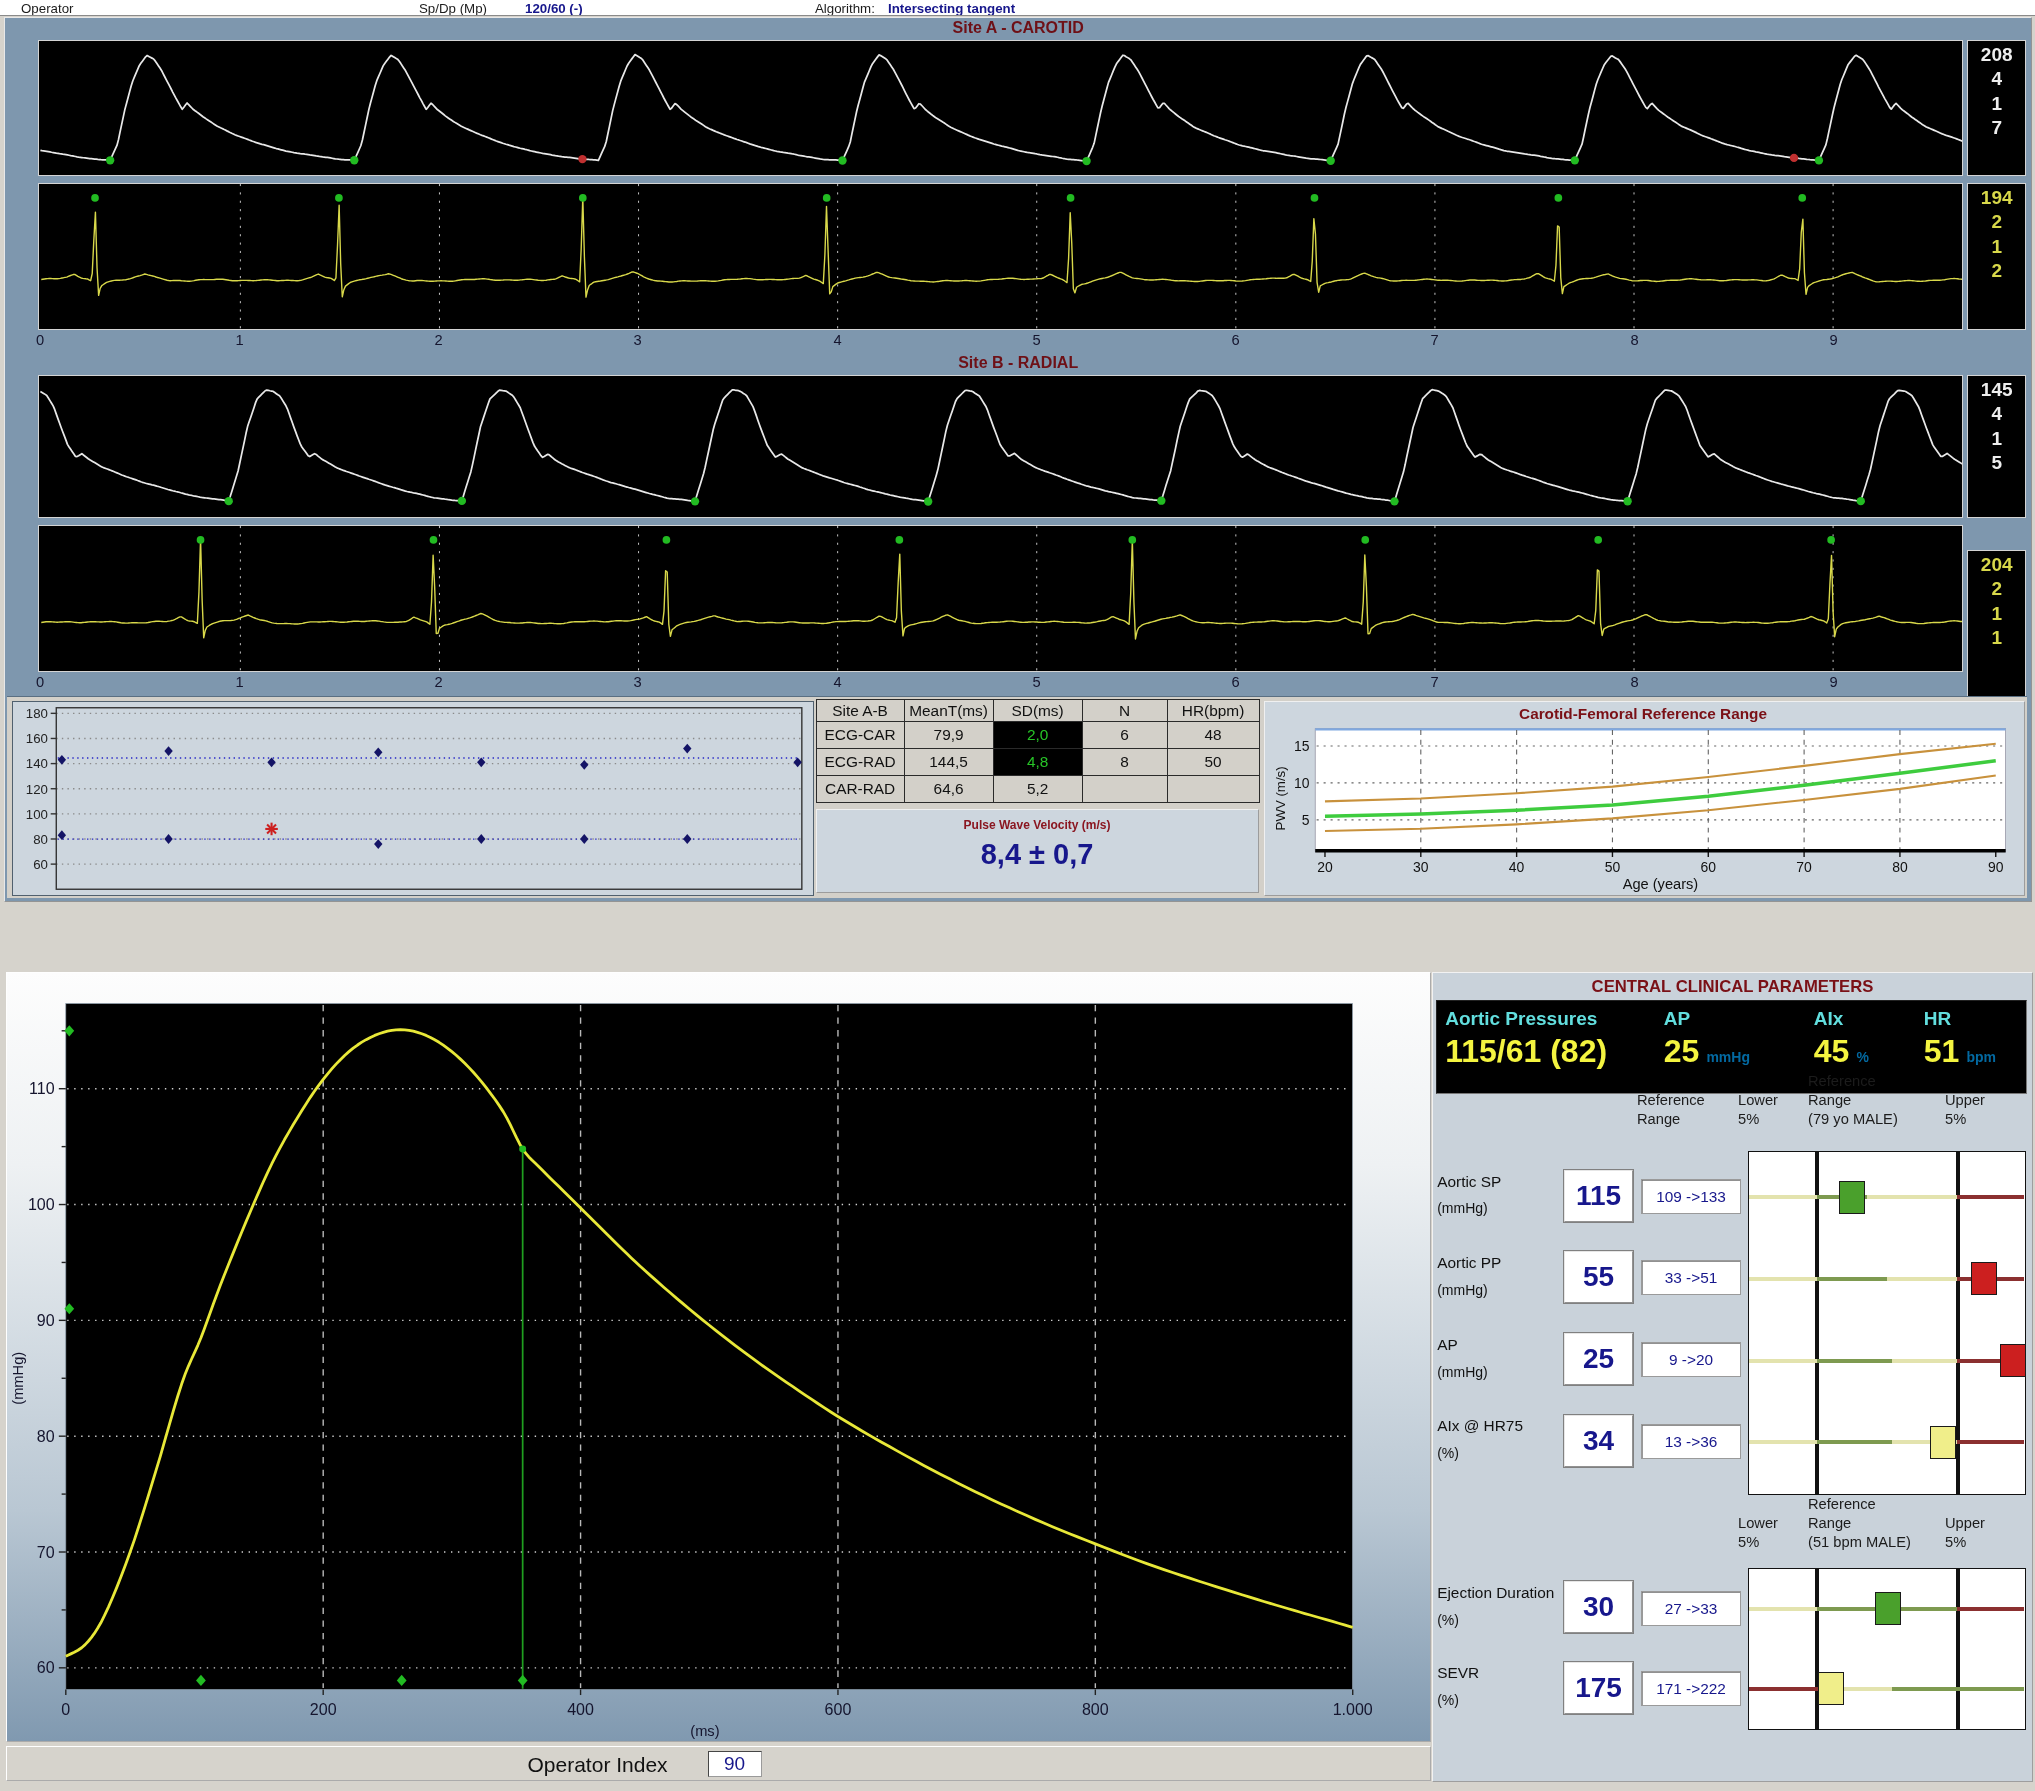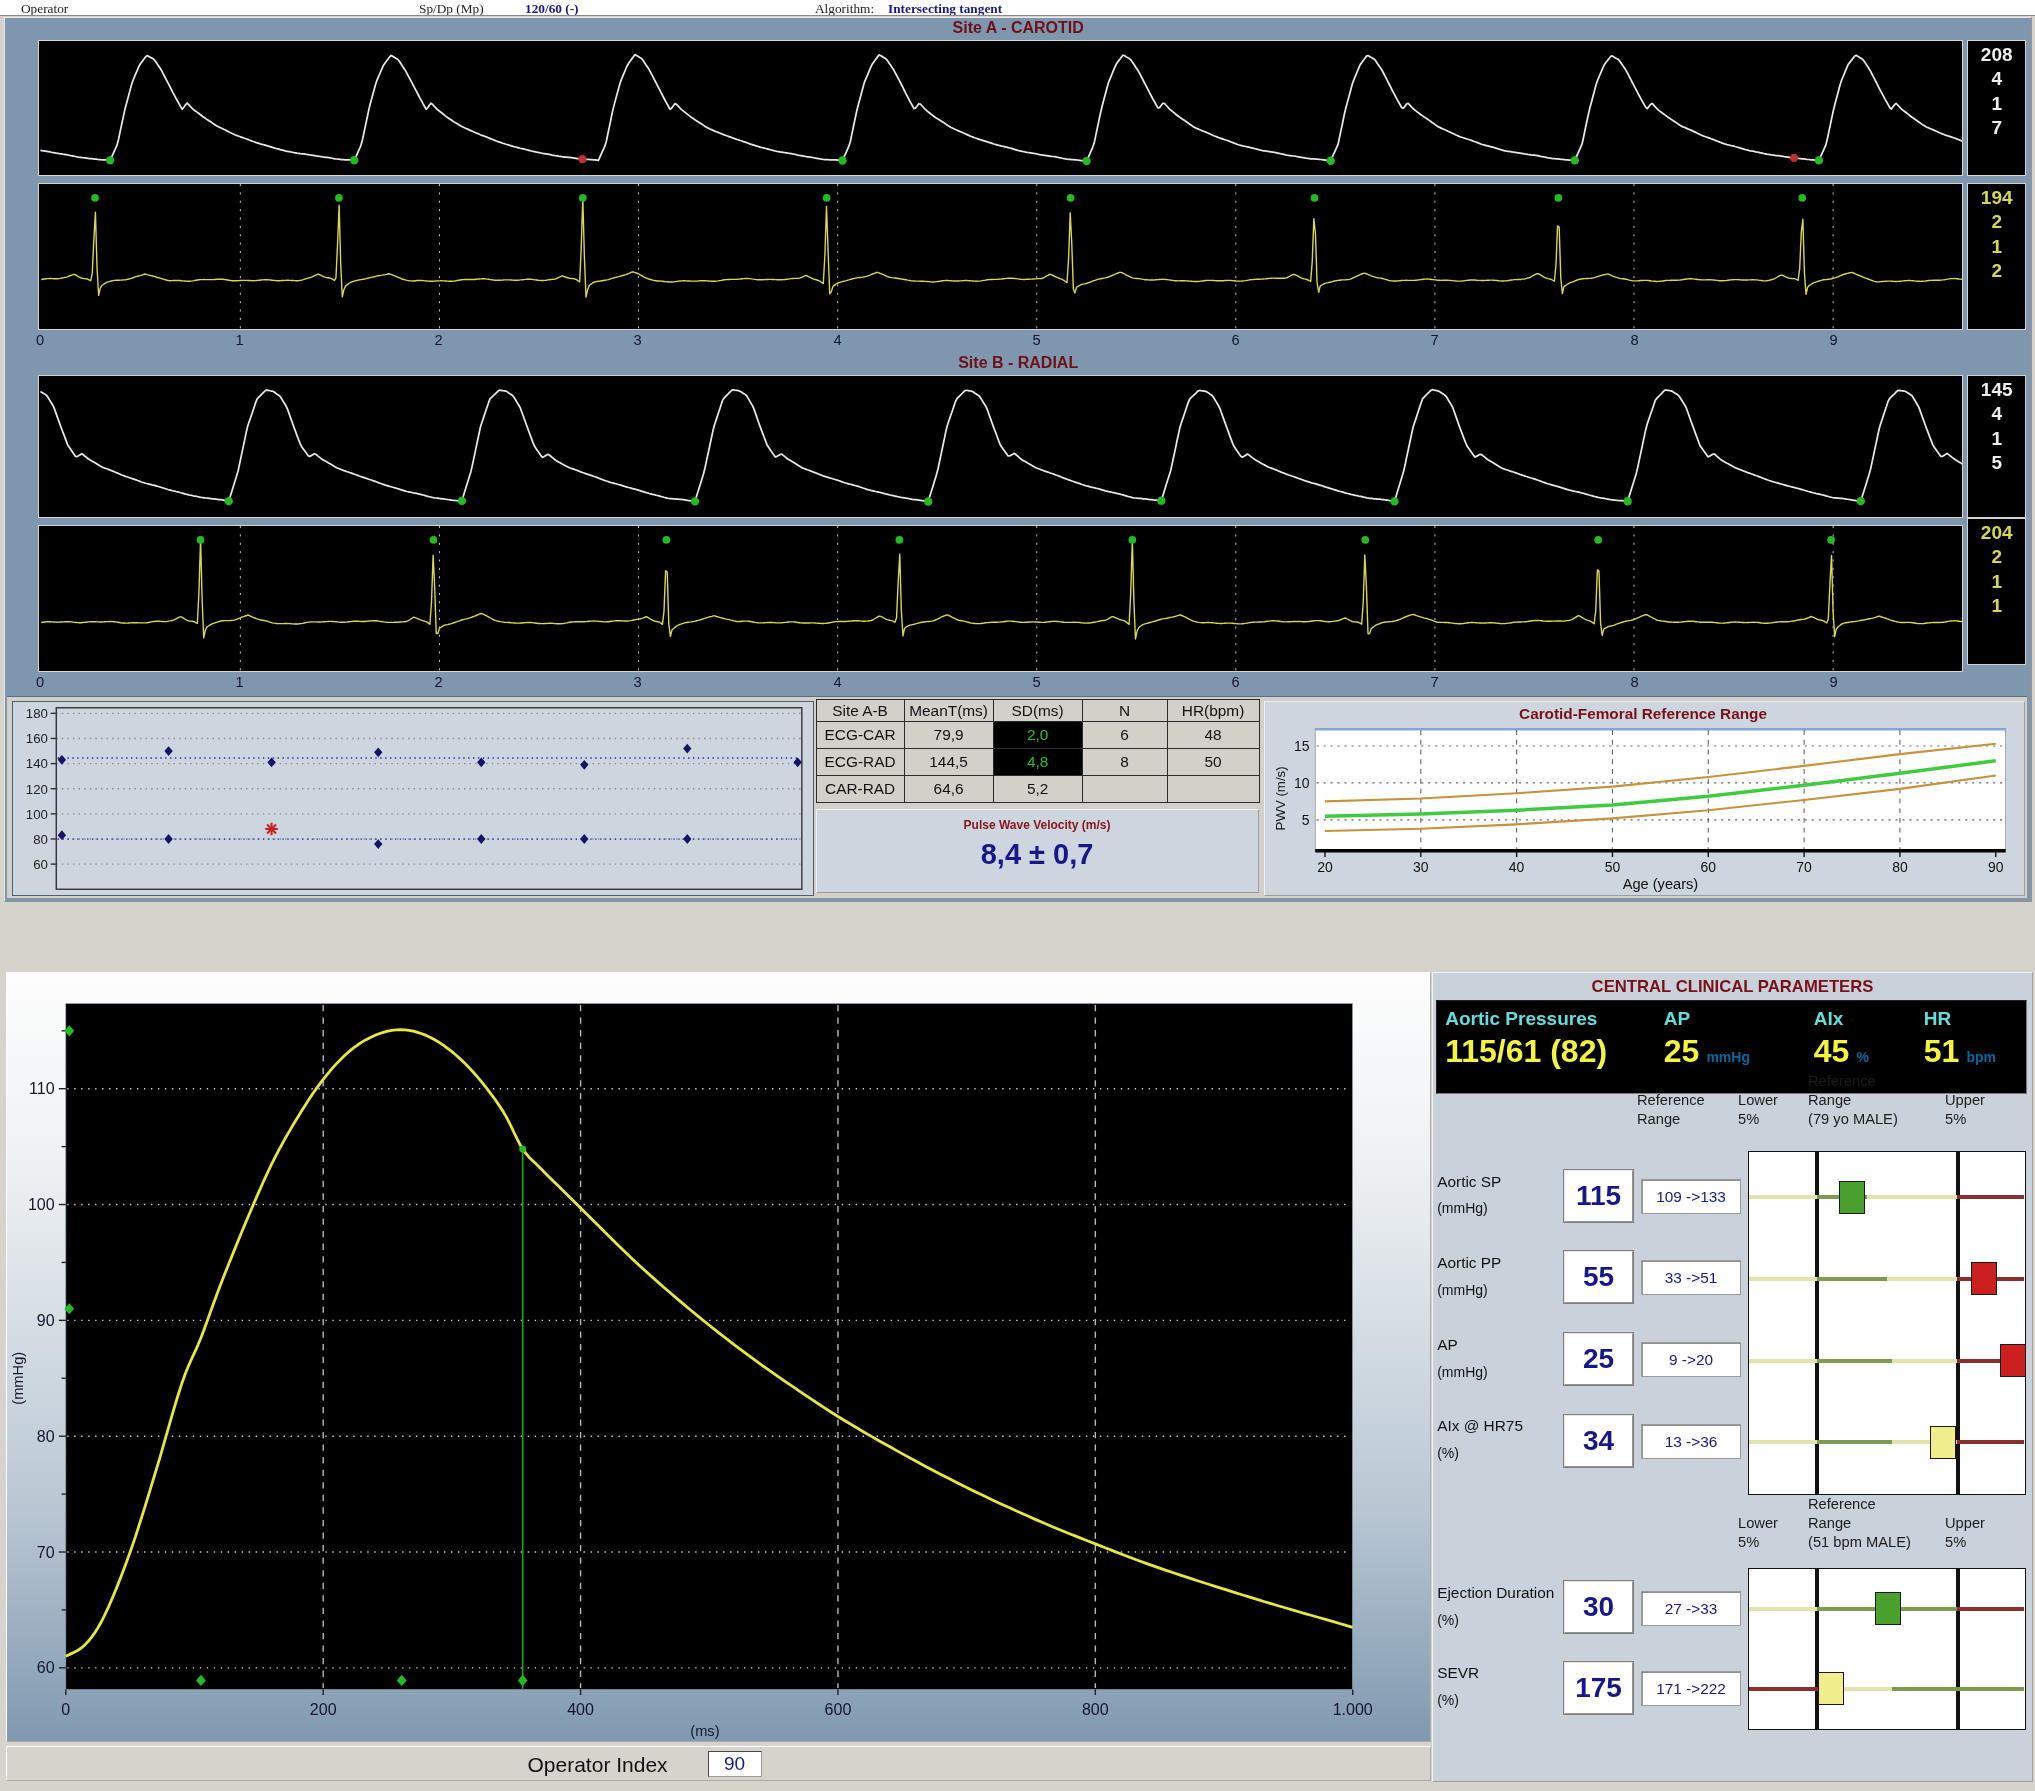--- a/index.html
+++ b/index.html
@@ -1,20 +1,20 @@
 <!DOCTYPE html>
 <html style="font-size:11px"><head>
 <meta charset="utf-8">
 <style>
   html,body{margin:0;padding:0;background:#d6d3cc;}
   body{font-family:"Liberation Sans","DejaVu Sans",sans-serif;}
   #screen{position:relative;width:2035px;height:1792px;background:#d6d3cc;overflow:hidden;}
   
   #topbar{position:absolute;left:0;top:0;width:2035px;height:15.4px;background:#ffffff;border-bottom:1.4px solid #8a8a8a;font-size:13.3px;color:#1c1c1c;overflow:hidden;}
-  #topbar span{position:absolute;top:1px;white-space:nowrap;font-family:Liberation Serif, serif;}
+  #topbar span{position:absolute;top:1px;white-space:nowrap;}
   .navyb{color:#17178c;font-weight:bold;}
   
   #top-panel{position:absolute;left:4.2px;top:16.7px;width:2026px;height:883px;background:#7e97ae;border:1.4px outset #e8e8e8;}
   .site-title{position:absolute;left:0;width:100%;text-align:center;font-size:16px;font-weight:bold;color:#6e1016;}
   .blackplot{position:absolute;background:#000;border:1.4px solid #d4d4d4;}
   .infobox{position:absolute;background:#000;border:1.4px solid #d4d4d4;text-align:center;font-size:19px;font-weight:bold;line-height:24.4px;padding-top:2.1px;}
   .infobox.white{color:#eeeeee;}
   .infobox.yellow{color:#d8d84a;}
   .tick{position:absolute;width:31px;text-align:center;font-size:14.7px;color:#15152e;}
   #bottom-row{position:absolute;left:1.4px;top:678px;width:2020px;height:201px;background:#d3d0c9;border-top:0.7px solid #5a6f82;}
@@ -154,21 +154,21 @@
           <path d="M2.0 138.4 L4.3 138.0 L6.6 137.7 L8.9 137.4 L11.1 137.3 L13.4 137.3 L15.7 137.4 L18.0 137.5 L20.3 137.7 L22.6 137.9 L24.8 138.0 L27.1 137.9 L29.4 137.8 L31.7 137.7 L34.0 137.5 L36.3 137.3 L38.6 137.3 L40.8 137.3 L43.1 137.4 L45.4 137.6 L47.7 137.9 L50.0 138.2 L52.3 138.4 L54.5 138.6 L56.8 138.7 L59.1 138.7 L61.4 138.5 L63.7 138.3 L66.0 138.0 L68.3 137.7 L70.5 137.5 L72.8 137.3 L75.1 137.3 L77.4 137.3 L79.7 137.4 L82.0 137.5 L84.3 137.6 L86.5 137.7 L88.8 137.7 L91.1 137.6 L93.4 137.4 L95.7 137.2 L98.0 137.1 L100.2 137.0 L102.5 137.0 L104.8 137.1 L107.1 137.3 L109.4 137.6 L111.7 138.0 L114.0 138.4 L116.2 138.8 L118.5 139.1 L120.8 139.2 L123.1 139.3 L125.4 139.3 L127.7 139.1 L129.9 139.0 L132.2 138.8 L134.5 138.8 L136.8 138.7 L139.1 138.8 L141.4 138.9 L143.7 138.9 L145.9 139.0 L148.2 139.0 L150.5 138.9 L152.8 138.7 L155.1 138.4 L157.4 138.0 L159.6 137.6 L161.9 137.2 L164.2 136.9 L166.5 136.7 L168.8 136.6 L171.1 136.7 L173.4 136.8 L175.6 137.0 L177.9 137.2 L180.2 137.1 L182.5 136.9 L184.8 136.5 L187.1 136.1 L189.4 135.6 L191.6 135.1 L193.9 134.0 L196.2 132.7 L198.5 131.5 L200.8 130.4 L203.1 130.4 L205.3 131.8 L207.6 133.2 L209.9 134.5 L212.2 135.7 L214.5 136.2 L216.8 136.5 L219.1 136.7 L221.3 137.3 L223.6 138.5 L225.9 139.7 L228.2 94.5 L230.5 18.4 L232.8 107.2 L235.0 160.3 L237.3 149.7 L239.6 144.9 L241.9 143.4 L244.2 141.8 L246.5 140.6 L248.8 139.8 L251.0 139.0 L253.3 138.2 L255.6 137.4 L257.9 136.7 L260.2 136.2 L262.5 136.0 L264.7 135.8 L267.0 135.7 L269.3 135.7 L271.6 135.7 L273.9 135.6 L276.2 135.4 L278.5 135.1 L280.7 134.4 L283.0 133.6 L285.3 132.6 L287.6 131.7 L289.9 130.7 L292.2 129.9 L294.5 129.1 L296.7 128.4 L299.0 127.7 L301.3 128.9 L303.6 130.0 L305.9 131.1 L308.2 132.0 L310.4 132.9 L312.7 133.7 L315.0 134.4 L317.3 134.8 L319.6 135.2 L321.9 135.6 L324.2 136.1 L326.4 136.7 L328.7 137.5 L331.0 138.3 L333.3 139.0 L335.6 139.4 L337.9 139.7 L340.1 139.9 L342.4 140.0 L344.7 140.1 L347.0 140.0 L349.3 140.0 L351.6 139.9 L353.9 139.9 L356.1 140.0 L358.4 140.1 L360.7 140.3 L363.0 140.4 L365.3 140.5 L367.6 140.5 L369.8 140.5 L372.1 140.3 L374.4 140.0 L376.7 139.6 L379.0 139.1 L381.3 138.6 L383.6 138.2 L385.8 137.9 L388.1 137.6 L390.4 137.5 L392.7 137.5 L395.0 137.5 L397.3 137.6 L399.5 137.7 L401.8 137.7 L404.1 137.6 L406.4 137.4 L408.7 137.3 L411.0 137.1 L413.3 136.9 L415.5 136.8 L417.8 136.8 L420.1 136.9 L422.4 137.1 L424.7 137.3 L427.0 137.6 L429.3 137.9 L431.5 138.0 L433.8 138.1 L436.1 138.1 L438.4 137.9 L440.7 137.7 L443.0 137.4 L445.2 137.1 L447.5 136.9 L449.8 136.7 L452.1 136.6 L454.4 136.6 L456.7 136.7 L459.0 136.8 L461.2 136.9 L463.5 136.9 L465.8 136.9 L468.1 136.7 L470.4 136.5 L472.7 136.3 L474.9 136.1 L477.2 136.0 L479.5 135.9 L481.8 136.0 L484.1 136.2 L486.4 136.5 L488.7 136.9 L490.9 137.2 L493.2 137.6 L495.5 137.9 L497.8 138.2 L500.1 138.3 L502.4 138.3 L504.6 138.3 L506.9 138.2 L509.2 138.1 L511.5 138.1 L513.8 138.0 L516.1 137.8 L518.4 137.7 L520.6 137.5 L522.9 137.3 L525.2 137.1 L527.5 136.2 L529.8 134.9 L532.1 133.5 L534.4 131.9 L536.6 130.8 L538.9 131.7 L541.2 132.5 L543.5 133.5 L545.8 134.6 L548.1 135.3 L550.3 136.0 L552.6 136.7 L554.9 137.6 L557.2 139.3 L559.5 141.0 L561.8 109.0 L564.1 41.9 L566.3 87.1 L568.6 154.3 L570.9 154.1 L573.2 146.8 L575.5 145.2 L577.8 143.7 L580.0 142.4 L582.3 141.9 L584.6 141.5 L586.9 140.9 L589.2 140.3 L591.5 139.6 L593.8 138.8 L596.0 138.1 L598.3 137.3 L600.6 136.5 L602.9 135.6 L605.2 134.9 L607.5 134.2 L609.7 133.6 L612.0 133.2 L614.3 132.5 L616.6 131.8 L618.9 131.0 L621.2 130.2 L623.5 129.4 L625.7 128.4 L628.0 127.5 L630.3 126.5 L632.6 125.5 L634.9 126.0 L637.2 127.0 L639.4 128.1 L641.7 129.3 L644.0 130.6 L646.3 132.0 L648.6 133.4 L650.9 134.5 L653.2 135.3 L655.4 136.0 L657.7 136.6 L660.0 137.1 L662.3 137.5 L664.6 137.9 L666.9 138.3 L669.2 138.3 L671.4 138.4 L673.7 138.5 L676.0 138.8 L678.3 139.0 L680.6 139.2 L682.9 139.4 L685.1 139.4 L687.4 139.4 L689.7 139.2 L692.0 139.1 L694.3 138.8 L696.6 138.6 L698.9 138.4 L701.1 138.4 L703.4 138.4 L705.7 138.6 L708.0 138.9 L710.3 139.2 L712.6 139.5 L714.8 139.8 L717.1 139.9 L719.4 140.0 L721.7 140.0 L724.0 139.9 L726.3 139.8 L728.6 139.7 L730.8 139.6 L733.1 139.6 L735.4 139.7 L737.7 139.9 L740.0 140.0 L742.3 140.2 L744.5 140.2 L746.8 140.2 L749.1 140.1 L751.4 139.8 L753.7 139.4 L756.0 139.0 L758.3 138.5 L760.5 138.1 L762.8 137.7 L765.1 137.5 L767.4 137.3 L769.7 137.3 L772.0 137.3 L774.3 137.4 L776.5 137.4 L778.8 137.4 L781.1 137.3 L783.4 137.1 L785.7 136.9 L788.0 136.7 L790.2 136.5 L792.5 136.4 L794.8 136.3 L797.1 136.4 L799.4 136.5 L801.7 136.8 L804.0 137.0 L806.2 137.2 L808.5 137.4 L810.8 137.5 L813.1 137.4 L815.4 137.3 L817.7 137.0 L819.9 136.7 L822.2 136.4 L824.5 136.1 L826.8 135.9 L829.1 135.8 L831.4 135.9 L833.7 136.0 L835.9 136.1 L838.2 136.2 L840.5 136.2 L842.8 136.2 L845.1 136.1 L847.4 135.8 L849.6 135.3 L851.9 134.8 L854.2 134.3 L856.5 133.9 L858.8 133.7 L861.1 133.3 L863.4 132.4 L865.6 131.7 L867.9 130.9 L870.2 130.1 L872.5 131.5 L874.8 132.9 L877.1 134.2 L879.4 135.5 L881.6 136.3 L883.9 136.8 L886.2 137.3 L888.5 137.8 L890.8 139.3 L893.1 141.1 L895.3 122.1 L897.6 64.2 L899.9 66.1 L902.2 141.0 L904.5 158.4 L906.8 148.9 L909.1 147.1 L911.3 145.2 L913.6 143.2 L915.9 142.1 L918.2 141.2 L920.5 140.3 L922.8 139.6 L925.0 138.9 L927.3 138.4 L929.6 138.1 L931.9 137.9 L934.2 137.6 L936.5 137.2 L938.8 136.8 L941.0 136.3 L943.3 135.7 L945.6 135.1 L947.9 134.5 L950.2 133.6 L952.5 132.8 L954.7 132.1 L957.0 131.4 L959.3 130.8 L961.6 130.2 L963.9 129.6 L966.2 128.9 L968.5 128.9 L970.7 129.8 L973.0 130.5 L975.3 131.1 L977.6 131.7 L979.9 132.3 L982.2 132.9 L984.4 133.5 L986.7 133.9 L989.0 134.4 L991.3 135.0 L993.6 135.5 L995.9 136.1 L998.2 136.6 L1000.4 137.1 L1002.7 137.0 L1005.0 136.9 L1007.3 136.7 L1009.6 136.5 L1011.9 136.5 L1014.2 136.5 L1016.4 136.7 L1018.7 136.9 L1021.0 137.3 L1023.3 137.7 L1025.6 138.2 L1027.9 138.6 L1030.1 138.8 L1032.4 138.9 L1034.7 138.9 L1037.0 138.9 L1039.3 138.7 L1041.6 138.6 L1043.9 138.5 L1046.1 138.4 L1048.4 138.4 L1050.7 138.5 L1053.0 138.6 L1055.3 138.8 L1057.6 138.9 L1059.8 139.0 L1062.1 138.9 L1064.4 138.8 L1066.7 138.6 L1069.0 138.3 L1071.3 138.1 L1073.6 137.8 L1075.8 137.6 L1078.1 137.6 L1080.4 137.6 L1082.7 137.8 L1085.0 138.1 L1087.3 138.4 L1089.5 138.7 L1091.8 139.0 L1094.1 139.1 L1096.4 139.2 L1098.7 139.2 L1101.0 139.2 L1103.3 139.1 L1105.5 139.0 L1107.8 139.0 L1110.1 139.0 L1112.4 139.2 L1114.7 139.3 L1117.0 139.5 L1119.3 139.7 L1121.5 139.8 L1123.8 139.9 L1126.1 139.7 L1128.4 139.5 L1130.7 139.1 L1133.0 138.7 L1135.2 138.3 L1137.5 137.8 L1139.8 137.5 L1142.1 137.2 L1144.4 137.1 L1146.7 137.0 L1149.0 137.0 L1151.2 137.0 L1153.5 137.0 L1155.8 137.0 L1158.1 136.8 L1160.4 136.6 L1162.7 136.4 L1164.9 136.2 L1167.2 136.0 L1169.5 135.9 L1171.8 135.9 L1174.1 135.9 L1176.4 136.1 L1178.7 136.4 L1180.9 136.7 L1183.2 136.6 L1185.5 136.5 L1187.8 136.3 L1190.1 136.0 L1192.4 135.5 L1194.6 134.9 L1196.9 133.4 L1199.2 132.0 L1201.5 130.6 L1203.8 129.2 L1206.1 129.6 L1208.4 130.7 L1210.6 132.0 L1212.9 133.3 L1215.2 134.3 L1217.5 134.9 L1219.8 135.4 L1222.1 135.8 L1224.4 136.8 L1226.6 138.1 L1228.9 131.6 L1231.2 81.5 L1233.5 40.3 L1235.8 122.5 L1238.1 157.6 L1240.3 147.2 L1242.6 144.9 L1244.9 143.7 L1247.2 142.5 L1249.5 141.9 L1251.8 141.4 L1254.1 140.9 L1256.3 140.3 L1258.6 139.7 L1260.9 139.0 L1263.2 138.5 L1265.5 138.0 L1267.8 137.7 L1270.0 137.4 L1272.3 137.2 L1274.6 137.0 L1276.9 136.8 L1279.2 136.5 L1281.5 136.1 L1283.8 135.2 L1286.0 134.2 L1288.3 133.1 L1290.6 132.0 L1292.9 130.8 L1295.2 129.8 L1297.5 128.8 L1299.7 127.9 L1302.0 127.6 L1304.3 128.7 L1306.6 129.8 L1308.9 131.0 L1311.2 132.2 L1313.5 133.2 L1315.7 134.2 L1318.0 135.2 L1320.3 135.6 L1322.6 136.0 L1324.9 136.4 L1327.2 136.9 L1329.4 137.5 L1331.7 138.1 L1334.0 138.8 L1336.3 139.3 L1338.6 139.6 L1340.9 139.8 L1343.2 140.0 L1345.4 140.1 L1347.7 140.0 L1350.0 139.8 L1352.3 139.5 L1354.6 139.2 L1356.9 138.8 L1359.2 138.6 L1361.4 138.4 L1363.7 138.2 L1366.0 138.1 L1368.3 138.0 L1370.6 138.0 L1372.9 138.0 L1375.1 137.9 L1377.4 137.8 L1379.7 137.6 L1382.0 137.3 L1384.3 137.0 L1386.6 136.7 L1388.9 136.5 L1391.1 136.4 L1393.4 136.5 L1395.7 136.6 L1398.0 136.9 L1400.3 137.2 L1402.6 137.5 L1404.8 137.8 L1407.1 138.0 L1409.4 138.2 L1411.7 138.2 L1414.0 138.1 L1416.3 138.0 L1418.6 137.8 L1420.8 137.7 L1423.1 137.6 L1425.4 137.6 L1427.7 137.7 L1430.0 137.8 L1432.3 138.0 L1434.5 138.1 L1436.8 138.2 L1439.1 138.2 L1441.4 138.1 L1443.7 137.8 L1446.0 137.6 L1448.3 137.3 L1450.5 137.0 L1452.8 136.8 L1455.1 136.7 L1457.4 136.8 L1459.7 137.0 L1462.0 137.2 L1464.3 137.5 L1466.5 137.8 L1468.8 138.1 L1471.1 138.2 L1473.4 138.3 L1475.7 138.3 L1478.0 138.3 L1480.2 138.2 L1482.5 138.1 L1484.8 138.1 L1487.1 138.2 L1489.4 138.3 L1491.7 138.5 L1494.0 138.8 L1496.2 139.0 L1498.5 139.2 L1500.8 139.3 L1503.1 139.2 L1505.4 139.1 L1507.7 138.8 L1509.9 138.4 L1512.2 138.0 L1514.5 137.7 L1516.8 137.2 L1519.1 136.6 L1521.4 136.2 L1523.7 135.8 L1525.9 135.5 L1528.2 135.3 L1530.5 134.3 L1532.8 133.1 L1535.1 131.8 L1537.4 130.4 L1539.6 130.1 L1541.9 131.0 L1544.2 132.0 L1546.5 133.0 L1548.8 134.2 L1551.1 134.7 L1553.4 135.4 L1555.6 136.2 L1557.9 137.4 L1560.2 139.3 L1562.5 141.1 L1564.8 96.3 L1567.1 20.4 L1569.4 109.2 L1571.6 162.0 L1573.9 151.1 L1576.2 145.9 L1578.5 144.1 L1580.8 142.3 L1583.1 141.0 L1585.3 140.3 L1587.6 139.7 L1589.9 139.1 L1592.2 138.4 L1594.5 137.8 L1596.8 137.2 L1599.1 136.6 L1601.3 135.9 L1603.6 135.2 L1605.9 134.5 L1608.2 133.8 L1610.5 133.2 L1612.8 132.8 L1615.0 132.5 L1617.3 132.0 L1619.6 131.6 L1621.9 131.1 L1624.2 130.7 L1626.5 130.2 L1628.8 129.6 L1631.0 129.0 L1633.3 128.2 L1635.6 127.4 L1637.9 128.4 L1640.2 129.4 L1642.5 130.4 L1644.7 131.5 L1647.0 132.7 L1649.3 133.9 L1651.6 135.2 L1653.9 136.1 L1656.2 136.8 L1658.5 137.4 L1660.7 137.9 L1663.0 138.3 L1665.3 138.6 L1667.6 138.8 L1669.9 138.8 L1672.2 138.6 L1674.4 138.5 L1676.7 138.5 L1679.0 138.6 L1681.3 138.8 L1683.6 139.0 L1685.9 139.3 L1688.2 139.5 L1690.4 139.7 L1692.7 139.8 L1695.0 139.8 L1697.3 139.7 L1699.6 139.5 L1701.9 139.4 L1704.2 139.3 L1706.4 139.3 L1708.7 139.4 L1711.0 139.6 L1713.3 139.8 L1715.6 140.1 L1717.9 140.3 L1720.1 140.4 L1722.4 140.4 L1724.7 140.3 L1727.0 140.0 L1729.3 139.7 L1731.6 139.3 L1733.9 138.9 L1736.1 138.5 L1738.4 138.2 L1740.7 138.0 L1743.0 137.9 L1745.3 137.9 L1747.6 137.8 L1749.8 137.8 L1752.1 137.7 L1754.4 137.5 L1756.7 137.3 L1759.0 137.0 L1761.3 136.7 L1763.6 136.4 L1765.8 136.1 L1768.1 136.0 L1770.4 136.0 L1772.7 136.1 L1775.0 136.3 L1777.3 136.6 L1779.5 136.9 L1781.8 137.2 L1784.1 137.4 L1786.4 137.5 L1788.7 137.5 L1791.0 137.4 L1793.3 137.3 L1795.5 137.1 L1797.8 137.0 L1800.1 136.9 L1802.4 136.8 L1804.7 136.9 L1807.0 137.0 L1809.3 137.2 L1811.5 137.3 L1813.8 137.3 L1816.1 137.3 L1818.4 137.2 L1820.7 136.9 L1823.0 136.6 L1825.2 136.3 L1827.5 136.0 L1829.8 135.8 L1832.1 135.7 L1834.4 135.8 L1836.7 136.0 L1839.0 136.2 L1841.2 136.6 L1843.5 136.9 L1845.8 137.2 L1848.1 137.4 L1850.4 137.4 L1852.7 137.2 L1854.9 136.8 L1857.2 136.5 L1859.5 136.2 L1861.8 135.9 L1864.1 135.2 L1866.4 134.2 L1868.7 133.3 L1870.9 132.4 L1873.2 132.0 L1875.5 133.4 L1877.8 134.7 L1880.1 135.9 L1882.4 137.0 L1884.6 137.4 L1886.9 137.6 L1889.2 137.8 L1891.5 138.1 L1893.8 139.4 L1896.1 140.8 L1898.4 108.7 L1900.6 41.7 L1902.9 87.0 L1905.2 154.5 L1907.5 154.4 L1909.8 147.2 L1912.1 145.5 L1914.3 143.8 L1916.6 142.1 L1918.9 141.2 L1921.2 140.3 L1923.5 139.5 L1925.8 138.7 L1928.1 138.1 L1930.3 137.7 L1932.6 137.5 L1934.9 137.3 L1937.2 137.1 L1939.5 136.9 L1941.8 136.6 L1944.1 136.1 L1946.3 135.6 L1948.6 134.9 L1950.9 134.0 L1953.2 132.9 L1955.5 131.9 L1957.8 130.9 L1960.0 130.0 L1962.3 129.1 L1964.6 128.3 L1966.9 127.6 L1969.2 126.8 L1971.5 127.3 L1973.8 128.2 L1976.0 129.0 L1978.3 129.7 L1980.6 130.4 L1982.9 131.1 L1985.2 131.8 L1987.5 132.4 L1989.7 132.9 L1992.0 133.5 L1994.3 134.3 L1996.6 135.1 L1998.9 136.0 L2001.2 136.9 L2003.5 137.7 L2005.7 138.0 L2008.0 138.2 L2010.3 138.3 L2012.6 138.3 L2014.9 138.4 L2017.2 138.4 L2019.4 138.5 L2021.7 138.7 L2024.0 139.0 L2026.3 139.3 L2028.6 139.7 L2030.9 139.9 L2033.2 140.1 L2035.4 140.2 L2037.7 140.2 L2040.0 140.0 L2042.3 139.8 L2044.6 139.4 L2046.9 139.1 L2049.2 138.8 L2051.4 138.6 L2053.7 138.5 L2056.0 138.5 L2058.3 138.6 L2060.6 138.8 L2062.9 139.0 L2065.1 139.1 L2067.4 139.2 L2069.7 139.3 L2072.0 139.2 L2074.3 139.1 L2076.6 138.9 L2078.9 138.8 L2081.1 138.8 L2083.4 138.8 L2085.7 138.9 L2088.0 139.1 L2090.3 139.4 L2092.6 139.6 L2094.8 139.9 L2097.1 140.0 L2099.4 140.1 L2101.7 140.0 L2104.0 139.7 L2106.3 139.4 L2108.6 139.1 L2110.8 138.7 L2113.1 138.3 L2115.4 138.1 L2117.7 137.9 L2120.0 137.8 L2122.3 137.7 L2124.5 137.7 L2126.8 137.6 L2129.1 137.5 L2131.4 137.3 L2133.7 137.1 L2136.0 136.7 L2138.3 136.3 L2140.5 136.0 L2142.8 135.7 L2145.1 135.5 L2147.4 135.4 L2149.7 135.5 L2152.0 135.7 L2154.3 135.9 L2156.5 136.2 L2158.8 136.4 L2161.1 136.6 L2163.4 136.7 L2165.7 136.7 L2168.0 136.6 L2170.2 136.5 L2172.5 136.4 L2174.8 136.3 L2177.1 136.2 L2179.4 136.2 L2181.7 136.3 L2184.0 136.4 L2186.2 136.3 L2188.5 136.1 L2190.8 135.8 L2193.1 135.5 L2195.4 135.1 L2197.7 134.3 L2199.9 132.8 L2202.2 131.4 L2204.5 129.9 L2206.8 128.5 L2209.1 129.4 L2211.4 130.7 L2213.7 132.0 L2215.9 133.4 L2218.2 134.6 L2220.5 135.4 L2222.8 136.2 L2225.1 137.0 L2227.4 138.6 L2229.6 140.2 L2231.9 121.1 L2234.2 62.9 L2236.5 64.7 L2238.8 139.6 L2241.1 157.1 L2243.4 147.9 L2245.6 146.6 L2247.9 145.3 L2250.2 144.1 L2252.5 143.6 L2254.8 143.1 L2257.1 142.5 L2259.3 141.8 L2261.6 140.9 L2263.9 140.0 L2266.2 139.2 L2268.5 138.4 L2270.8 137.7 L2273.1 137.1 L2275.3 136.6 L2277.6 136.1 L2279.9 135.7 L2282.2 135.4 L2284.5 134.9 L2286.8 134.0 L2289.1 133.2 L2291.3 132.2 L2293.6 131.1 L2295.9 130.1 L2298.2 129.0 L2300.5 128.1 L2302.8 127.2 L2305.0 127.3 L2307.3 128.5 L2309.6 129.7 L2311.9 130.9 L2314.2 132.2 L2316.5 133.4 L2318.8 134.5 L2321.0 135.4 L2323.3 135.8 L2325.6 136.2 L2327.9 136.5 L2330.2 136.7 L2332.5 137.0 L2334.7 137.4 L2337.0 137.8 L2339.3 137.8 L2341.6 137.9 L2343.9 138.0 L2346.2 138.1 L2348.5 138.1 L2350.7 138.1 L2353.0 137.9 L2355.3 137.7 L2357.6 137.4 L2359.9 137.1 L2362.2 136.9 L2364.4 136.7 L2366.7 136.6 L2369.0 136.6 L2371.3 136.7 L2373.6 137.0 L2375.9 137.3 L2378.2 137.6 L2380.4 137.8 L2382.7 138.0 L2385.0 138.1 L2387.3 138.1 L2389.6 138.1 L2391.9 138.0 L2394.2 138.0 L2396.4 138.0 L2398.7 138.1 L2401.0 138.3 L2403.3 138.6 L2405.6 138.8 L2407.9 139.1 L2410.1 139.3 L2412.4 139.4 L2414.7 139.4 L2417.0 139.2 L2419.3 139.0 L2421.6 138.7 L2423.9 138.4 L2426.1 138.1 L2428.4 137.9 L2430.7 137.8 L2433.0 137.8 L2435.3 137.9 L2437.6 138.1 L2439.8 138.3 L2442.1 138.4 L2444.4 138.5 L2446.7 138.6 L2449.0 138.5 L2451.3 138.4 L2453.6 138.3 L2455.8 138.2 L2458.1 138.1 L2460.4 138.2 L2462.7 138.3 L2465.0 138.5 L2467.3 138.8 L2469.5 139.1 L2471.8 139.3 L2474.1 139.5 L2476.4 139.6 L2478.7 139.5 L2481.0 139.3 L2483.3 139.0 L2485.5 138.7 L2487.8 138.3 L2490.1 138.0 L2492.4 137.7 L2494.7 137.5 L2497.0 137.4 L2499.3 137.4 L2501.5 137.4 L2503.8 137.3 L2506.1 137.3 L2508.4 137.1 L2510.7 136.9 L2513.0 136.5 L2515.2 136.2 L2517.5 135.9 L2519.8 135.3 L2522.1 134.8 L2524.4 134.4 L2526.7 134.1 L2529.0 133.9 L2531.2 133.8 L2533.5 132.9 L2535.8 132.0 L2538.1 131.0 L2540.4 129.9 L2542.7 130.4 L2544.9 131.5 L2547.2 132.6 L2549.5 133.6 L2551.8 134.5 L2554.1 134.9 L2556.4 135.5 L2558.7 136.1 L2560.9 137.4 L2563.2 139.2 L2565.5 133.1 L2567.8 83.2 L2570.1 42.1 L2572.4 124.1 L2574.6 158.8 L2576.9 147.9 L2579.2 144.9 L2581.5 143.0 L2583.8 141.1 L2586.1 140.0 L2588.4 139.4 L2590.6 138.8 L2592.9 138.4 L2595.2 138.0 L2597.5 137.6 L2599.8 137.4 L2602.1 137.2 L2604.3 136.9 L2606.6 136.5 L2608.9 136.1 L2611.2 135.6 L2613.5 135.2 L2615.8 134.8 L2618.1 134.5 L2620.3 133.9 L2622.6 133.4 L2624.9 133.0 L2627.2 132.6 L2629.5 132.1 L2631.8 131.5 L2634.1 130.8 L2636.3 129.9 L2638.6 129.4 L2640.9 130.2 L2643.2 130.9 L2645.5 131.5 L2647.8 132.3 L2650.0 133.1 L2652.3 134.0 L2654.6 135.0 L2656.9 135.6 L2659.2 136.3 L2661.5 136.9 L2663.8 137.4 L2666.0 137.8 L2668.3 138.2 L2670.6 138.5 L2672.9 138.5 L2675.2 138.4 L2677.5 138.2 L2679.7 138.2 L2682.0 138.3 L2684.3 138.5 L2686.6 138.8 L2688.9 139.1 L2691.2 139.5 L2693.5 139.8 L2695.7 140.0 L2698.0 140.1 L2700.3 140.0 L2702.6 139.8 L2704.9 139.5 L2707.2 139.2 L2709.4 138.9 L2711.7 138.7 L2714.0 138.6 L2716.3 138.5 L2718.6 138.5 L2720.9 138.5 L2723.2 138.5 L2725.4 138.4 L2727.7 138.3 L2730.0 138.0 L2732.3 137.7 L2734.6 137.3 L2736.9 136.9 L2739.2 136.5 L2741.4 136.2 L2743.7 136.1 L2746.0 136.0 L2748.3 136.1 L2750.6 136.3 L2752.9 136.6 L2755.1 136.9 L2757.4 137.1 " fill="none" stroke="#d8d84a" stroke-width="2" stroke-linejoin="round"></path>
           <circle cx="230.47668393782385" cy="20" r="5.5" fill="#22bb22"></circle>
           <circle cx="564.6238341968912" cy="20" r="5.5" fill="#22bb22"></circle>
           <circle cx="898.7709844559586" cy="20" r="5.5" fill="#22bb22"></circle>
           <circle cx="1232.9181347150259" cy="20" r="5.5" fill="#22bb22"></circle>
           <circle cx="1567.0652849740934" cy="20" r="5.5" fill="#22bb22"></circle>
           <circle cx="1901.2124352331607" cy="20" r="5.5" fill="#22bb22"></circle>
           <circle cx="2235.359585492228" cy="20" r="5.5" fill="#22bb22"></circle>
           <circle cx="2569.5067357512953" cy="20" r="5.5" fill="#22bb22"></circle>
         </svg></div>
-    <div class="infobox yellow" style="left:1962px;top:500px;width:57px;height:143px" id="info-ecgb">
+    <div class="infobox yellow" style="left:1962px;top:532px;width:57px;height:143px" id="info-ecgb">
         <div>204</div>
         <div>2</div>
         <div>1</div>
         <div>1</div>
       </div>
     <div id="axis-b">
         <span class="tick" style="left: 19.5px; top: 656px;">0</span>
         <span class="tick" style="left: 219px; top: 656px;">1</span>
         <span class="tick" style="left: 418px; top: 656px;">2</span>
         <span class="tick" style="left: 617px; top: 656px;">3</span>

